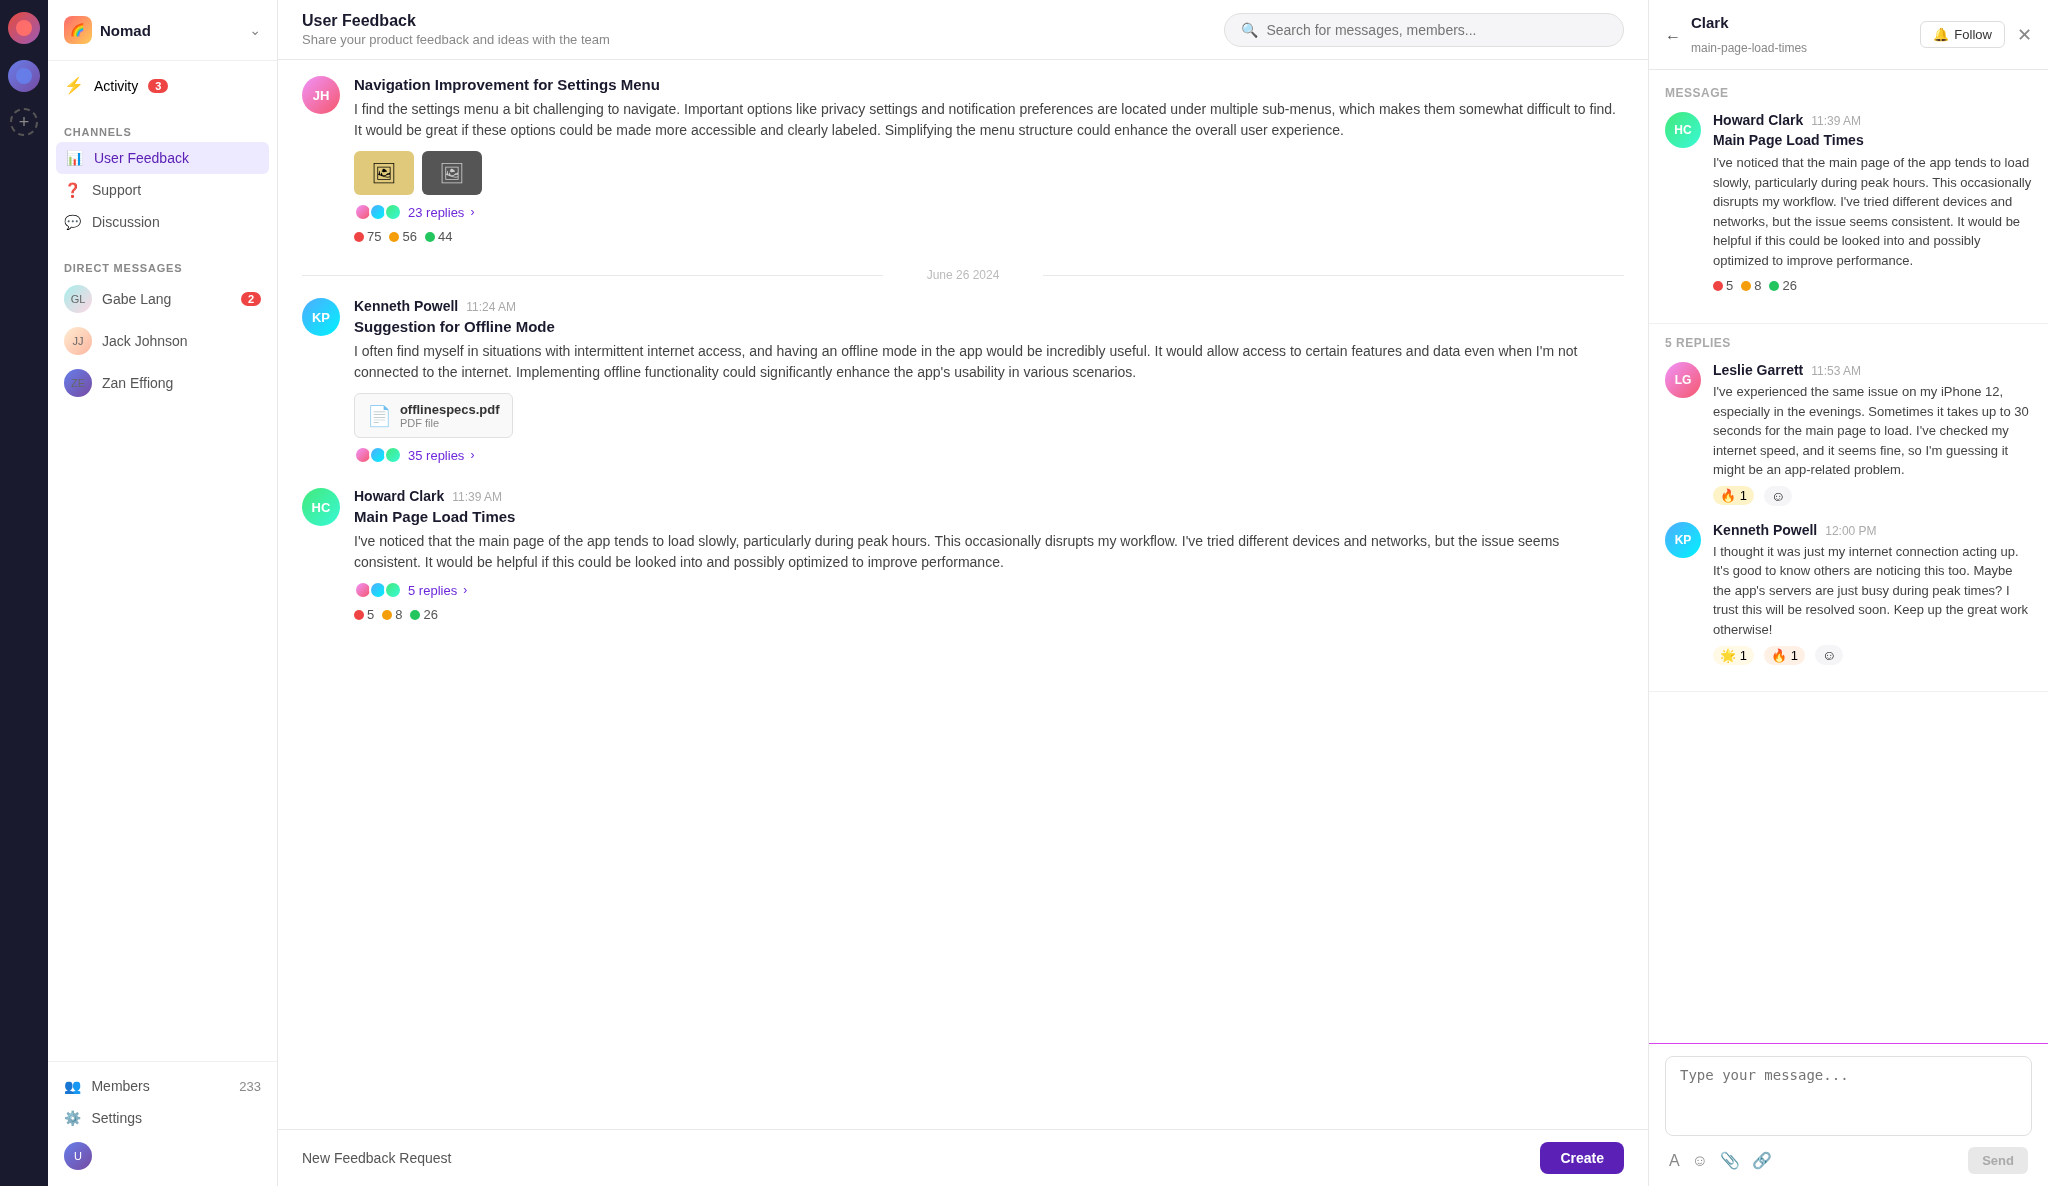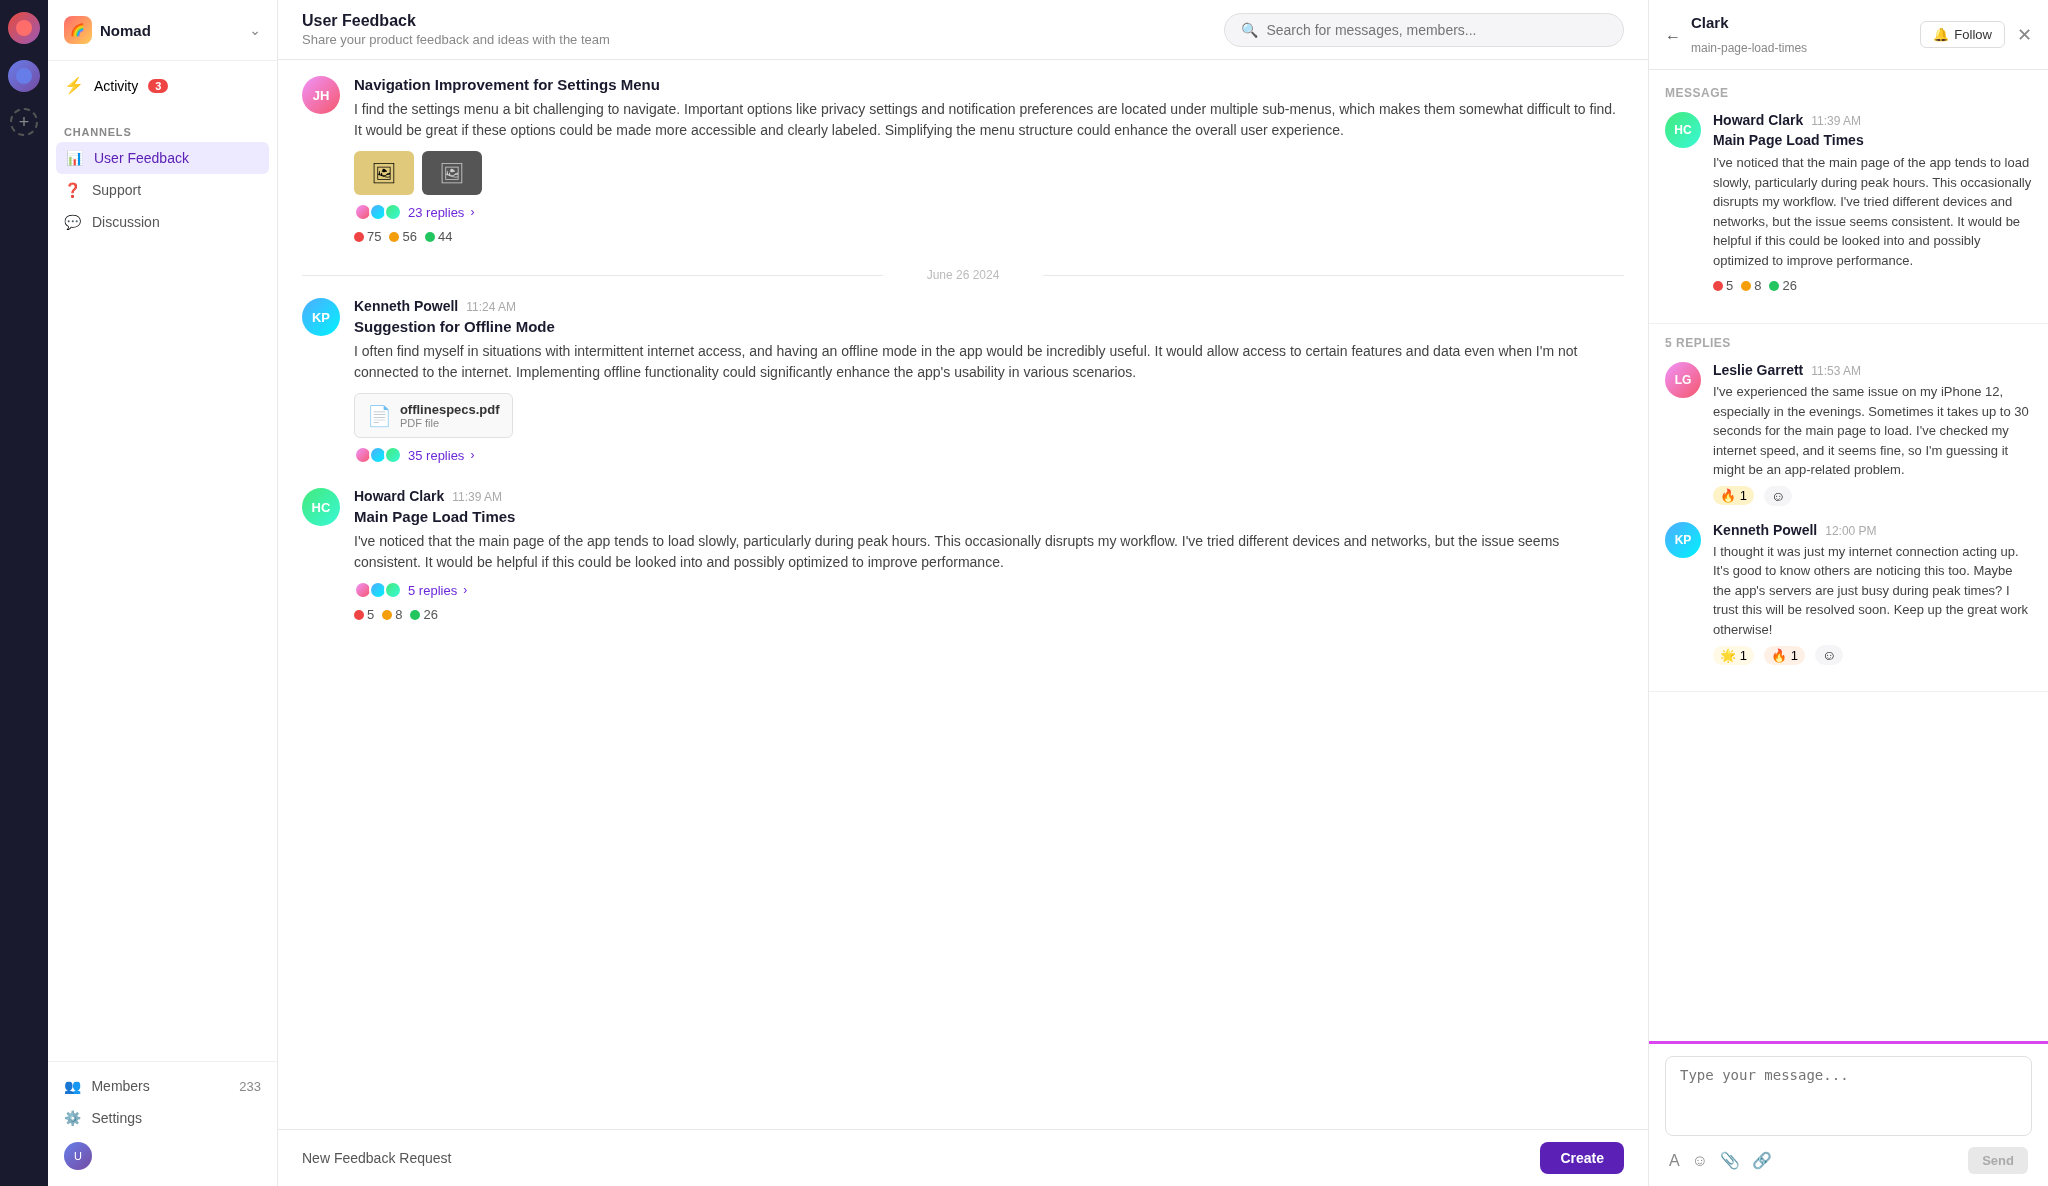--- a/index.html
+++ b/index.html
@@ -253,21 +253,21 @@
     .thread-msg-text { font-size: 13px; color: #444; line-height: 1.5; }
 
     .thread-replies-section { padding: 12px 16px; border-bottom: 1px solid #f0f0f0; }
     .replies-label { font-size: 12px; font-weight: 700; color: #aaa; letter-spacing: 0.5px; margin-bottom: 12px; }
 
     .emoji-reaction { display: inline-flex; align-items: center; gap: 3px; font-size: 13px; background: #fef3c7; border-radius: 10px; padding: 2px 7px; margin-right: 4px; }
     .emoji-btn { background: #f5f5f7; border-radius: 10px; padding: 2px 7px; cursor: pointer; font-size: 14px; }
 
     .thread-input-area {
       margin-top: auto;
-      border-top: 3px solid #d946ef;
+      border-top: 1px solid #d946ef;
       padding: 12px 16px;
     }
     .thread-input {
       border: 1px solid #e0e0e0; border-radius: 8px;
       padding: 10px 14px; font-size: 14px; color: #aaa;
       width: 100%; min-height: 80px; resize: none; outline: none;
     }
     .thread-input-toolbar {
       display: flex; align-items: center; gap: 12px;
       margin-top: 8px; padding: 0 4px;
@@ -339,20 +339,36 @@
     <div class="sidebar-item">
       <span class="item-icon">❓</span>
       <span class="item-label">Support</span>
     </div>
     <div class="sidebar-item">
       <span class="item-icon">💬</span>
       <span class="item-label">Discussion</span>
     </div>
   </div>
 
+  <div class="sidebar-section">
+    <div class="sidebar-section-label">DIRECT MESSAGES</div>
+    <div class="sidebar-item">
+      <div class="dm-avatar avatar-gabe">GL</div>
+      <span class="item-label">Gabe Lang</span>
+      <span class="badge">2</span>
+    </div>
+    <div class="sidebar-item">
+      <div class="dm-avatar avatar-jack">JJ</div>
+      <span class="item-label">Jack Johnson</span>
+    </div>
+    <div class="sidebar-item">
+      <div class="dm-avatar avatar-zan">ZE</div>
+      <span class="item-label">Zan Effiong</span>
+    </div>
+  </div>
 
   <div class="sidebar-footer">
     <div class="sidebar-footer-item">
       <span>👥</span>
       <span>Members</span>
       <span class="members-count">233</span>
     </div>
     <div class="sidebar-footer-item">
       <span>⚙️</span>
       <span>Settings</span>

